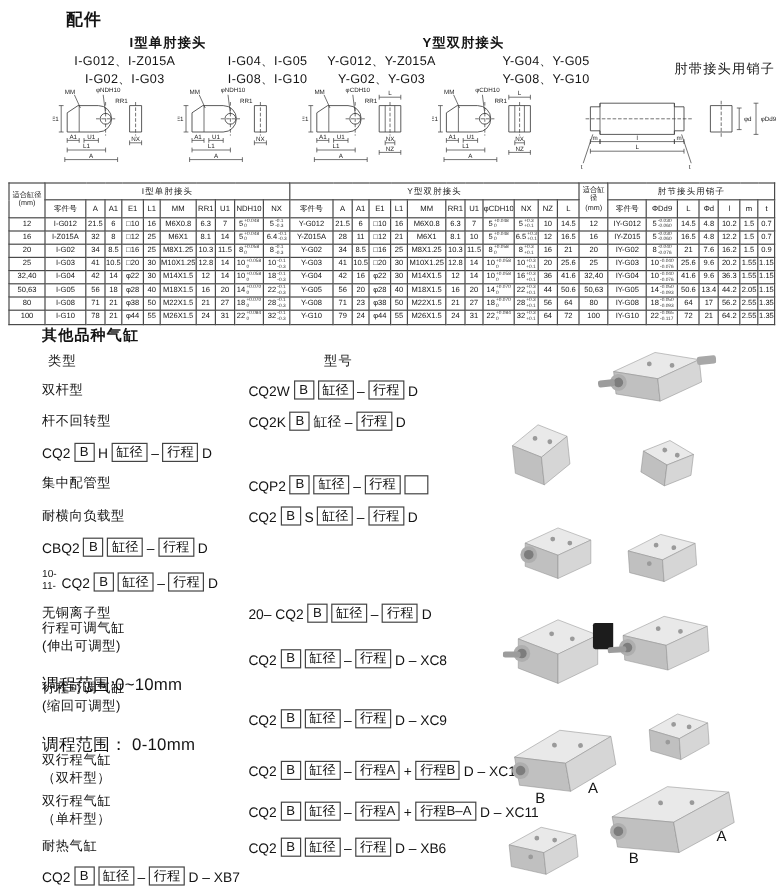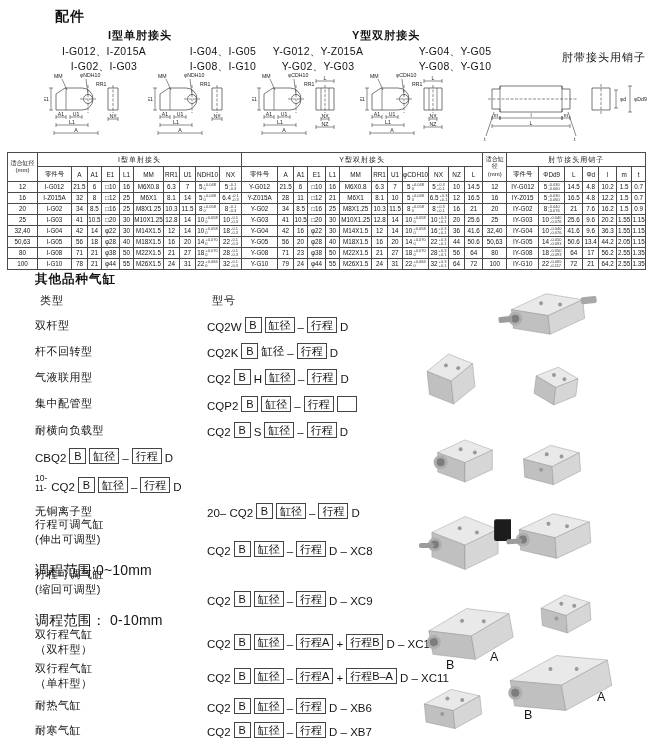--- a/index.html
+++ b/index.html
@@ -613,21 +613,21 @@
           <td>1.35</td>
         </tr>
       </tbody>
     </table>
 </div>
 
 <div class="abs" style="left:35px;top:271px;width:430px">
   <div id="models-title">其他品种气缸</div>
   <div class="mhead">
     <span style="width:172px;padding-left:3px">类型</span>
-    <span style="">型号</span>
+    <span style="margin-left:58px">型号</span>
   </div>
   <div id="models-list">
       <div class="mrow" style="height:26px">
         <div class="mtype">双杆型</div>
         <div class="mformula">
           <span>CQ2W</span>
           <span class="tk">B</span>
           <span class="tk">缸径</span>
           <span>–</span>
           <span class="tk">行程</span>
@@ -639,21 +639,20 @@
         <div class="mformula">
           <span>CQ2K</span>
           <span class="tk">B</span>
           <span>缸径</span>
           <span>–</span>
           <span class="tk">行程</span>
           <span>D</span>
         </div>
       </div>
       <div class="mrow" style="height:26px">
-        <div class="mtype">气液联用型</div>
         <div class="mformula">
           <span>CQ2</span>
           <span class="tk">B</span>
           <span>H</span>
           <span class="tk">缸径</span>
           <span>–</span>
           <span class="tk">行程</span>
           <span>D</span>
         </div>
       </div>
@@ -765,21 +764,20 @@
         <div class="mformula">
           <span>CQ2</span>
           <span class="tk">B</span>
           <span class="tk">缸径</span>
           <span>–</span>
           <span class="tk">行程</span>
           <span>D – XB6</span>
         </div>
       </div>
       <div class="mrow" style="height:24px">
-        <div class="mtype">耐寒气缸</div>
         <div class="mformula">
           <span>CQ2</span>
           <span class="tk">B</span>
           <span class="tk">缸径</span>
           <span>–</span>
           <span class="tk">行程</span>
           <span>D – XB7</span>
         </div>
       </div>
     </div>

